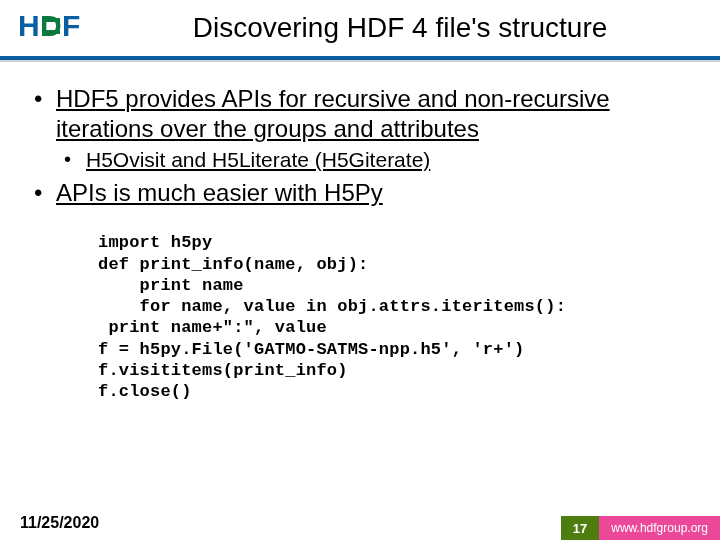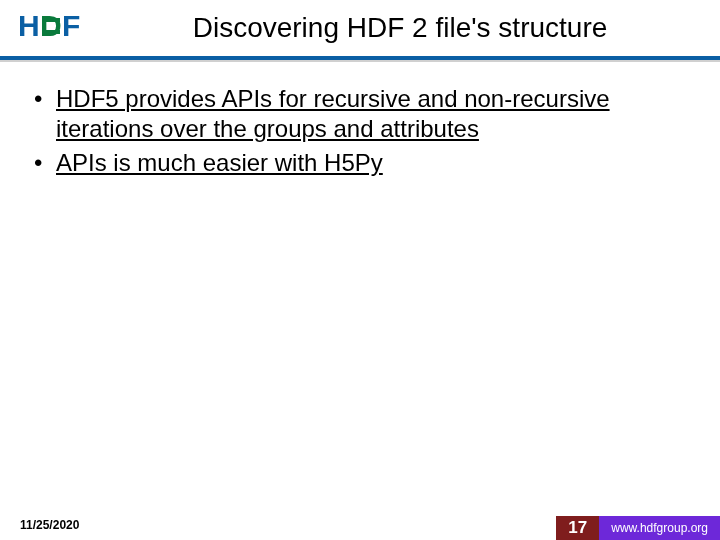--- a/index.html
+++ b/index.html
@@ -19,55 +19,68 @@
   .lvl1 > li { position: relative; padding-left: 22px; font-size: 24px; line-height: 1.25; margin-bottom: 4px; text-decoration: underline; }
   .lvl1 > li::before { content: "•"; position: absolute; left: 0; top: 0; font-size: 24px; }
 
   .lvl2 { margin-top: 2px; }
   .lvl2 > li { position: relative; padding-left: 22px; font-size: 21px; line-height: 1.35; margin-left: 8px; }
   .lvl2 > li::before { content: "•"; position: absolute; left: 0; top: 0; font-size: 20px; }
 
   .code { font-family: "Courier New", Courier, monospace; font-size: 17px; font-weight: bold; line-height: 1.25; white-space: pre; margin-left: 64px; margin-top: 24px; letter-spacing: 0.2px; }
 
   .footer { position: absolute; left: 0; right: 0; bottom: 0; height: 28px; }
-  .foot-date { position: absolute; left: 20px; bottom: 8px; font-size: 12px; font-weight: bold; color: #000; }
+  .foot-date { position: absolute; left: 20px; bottom: 8px; font-size: 16px; font-weight: bold; color: #000; }
   .foot-right { position: absolute; right: 0; bottom: 0; display: flex; align-items: stretch; height: 24px; }
-  .pagenum { background: #7f1d1d; color: #fff; font-size: 17px; font-weight: bold; padding: 4px 12px; display: flex; align-items: center; }
-  .brand { background: #6d28d9; color: #fff; font-size: 12px; padding: 4px 12px; display: flex; align-items: center; }
+  .pagenum { background: #4d7c0f; color: #fff; font-size: 13px; font-weight: bold; padding: 4px 12px; display: flex; align-items: center; }
+  .brand { background: #ec4899; color: #fff; font-size: 12px; padding: 4px 12px; display: flex; align-items: center; }
 </style>
 </head>
 <body>
 <div class="slide">
 
   <div class="header">
     <div class="logo">
       <svg width="68" height="38" viewBox="0 0 68 38">
         <text x="0" y="28" font-family="Arial" font-size="30" font-weight="900" fill="#0a5fa4">H</text>
         <text x="22" y="28" font-family="Arial" font-size="30" font-weight="900" fill="#0a7a3c">D</text>
         <text x="44" y="28" font-family="Arial" font-size="30" font-weight="900" fill="#0a5fa4">F</text>
         <rect x="24" y="10" width="18" height="4" fill="#0a7a3c"></rect>
         <rect x="24" y="22" width="18" height="4" fill="#0a7a3c"></rect>
       </svg>
     </div>
-    <div class="title">Discovering HDF 2 file's structure</div>
+    <div class="title">Discovering HDF 4 file's structure</div>
   </div>
   <div class="rule">
     <div class="line"></div>
     <div class="shadow"></div>
   </div>
 
   <div class="content">
     <ul class="lvl1">
       <li>
         <span>HDF5 provides APIs for recursive and non-recursive iterations over the groups and attributes</span>
+        <ul class="lvl2">
+          <li>
+            <span>H5Ovisit and H5Literate (H5Giterate)</span>
+          </li>
+        </ul>
       </li>
       <li>
         <span>APIs is much easier with H5Py</span>
       </li>
     </ul>
+    <div class="code">import h5py
+def print_info(name, obj):
+    print name
+    for name, value in obj.attrs.iteritems():
+ print name+":", value
+f = h5py.File('GATMO-SATMS-npp.h5', 'r+')
+f.visititems(print_info)
+f.close()</div>
   </div>
 
   <div class="footer">
     <div class="foot-date">11/25/2020</div>
     <div class="foot-right">
       <div class="pagenum">17</div>
       <div class="brand">www.hdfgroup.org</div>
     </div>
   </div>
 

